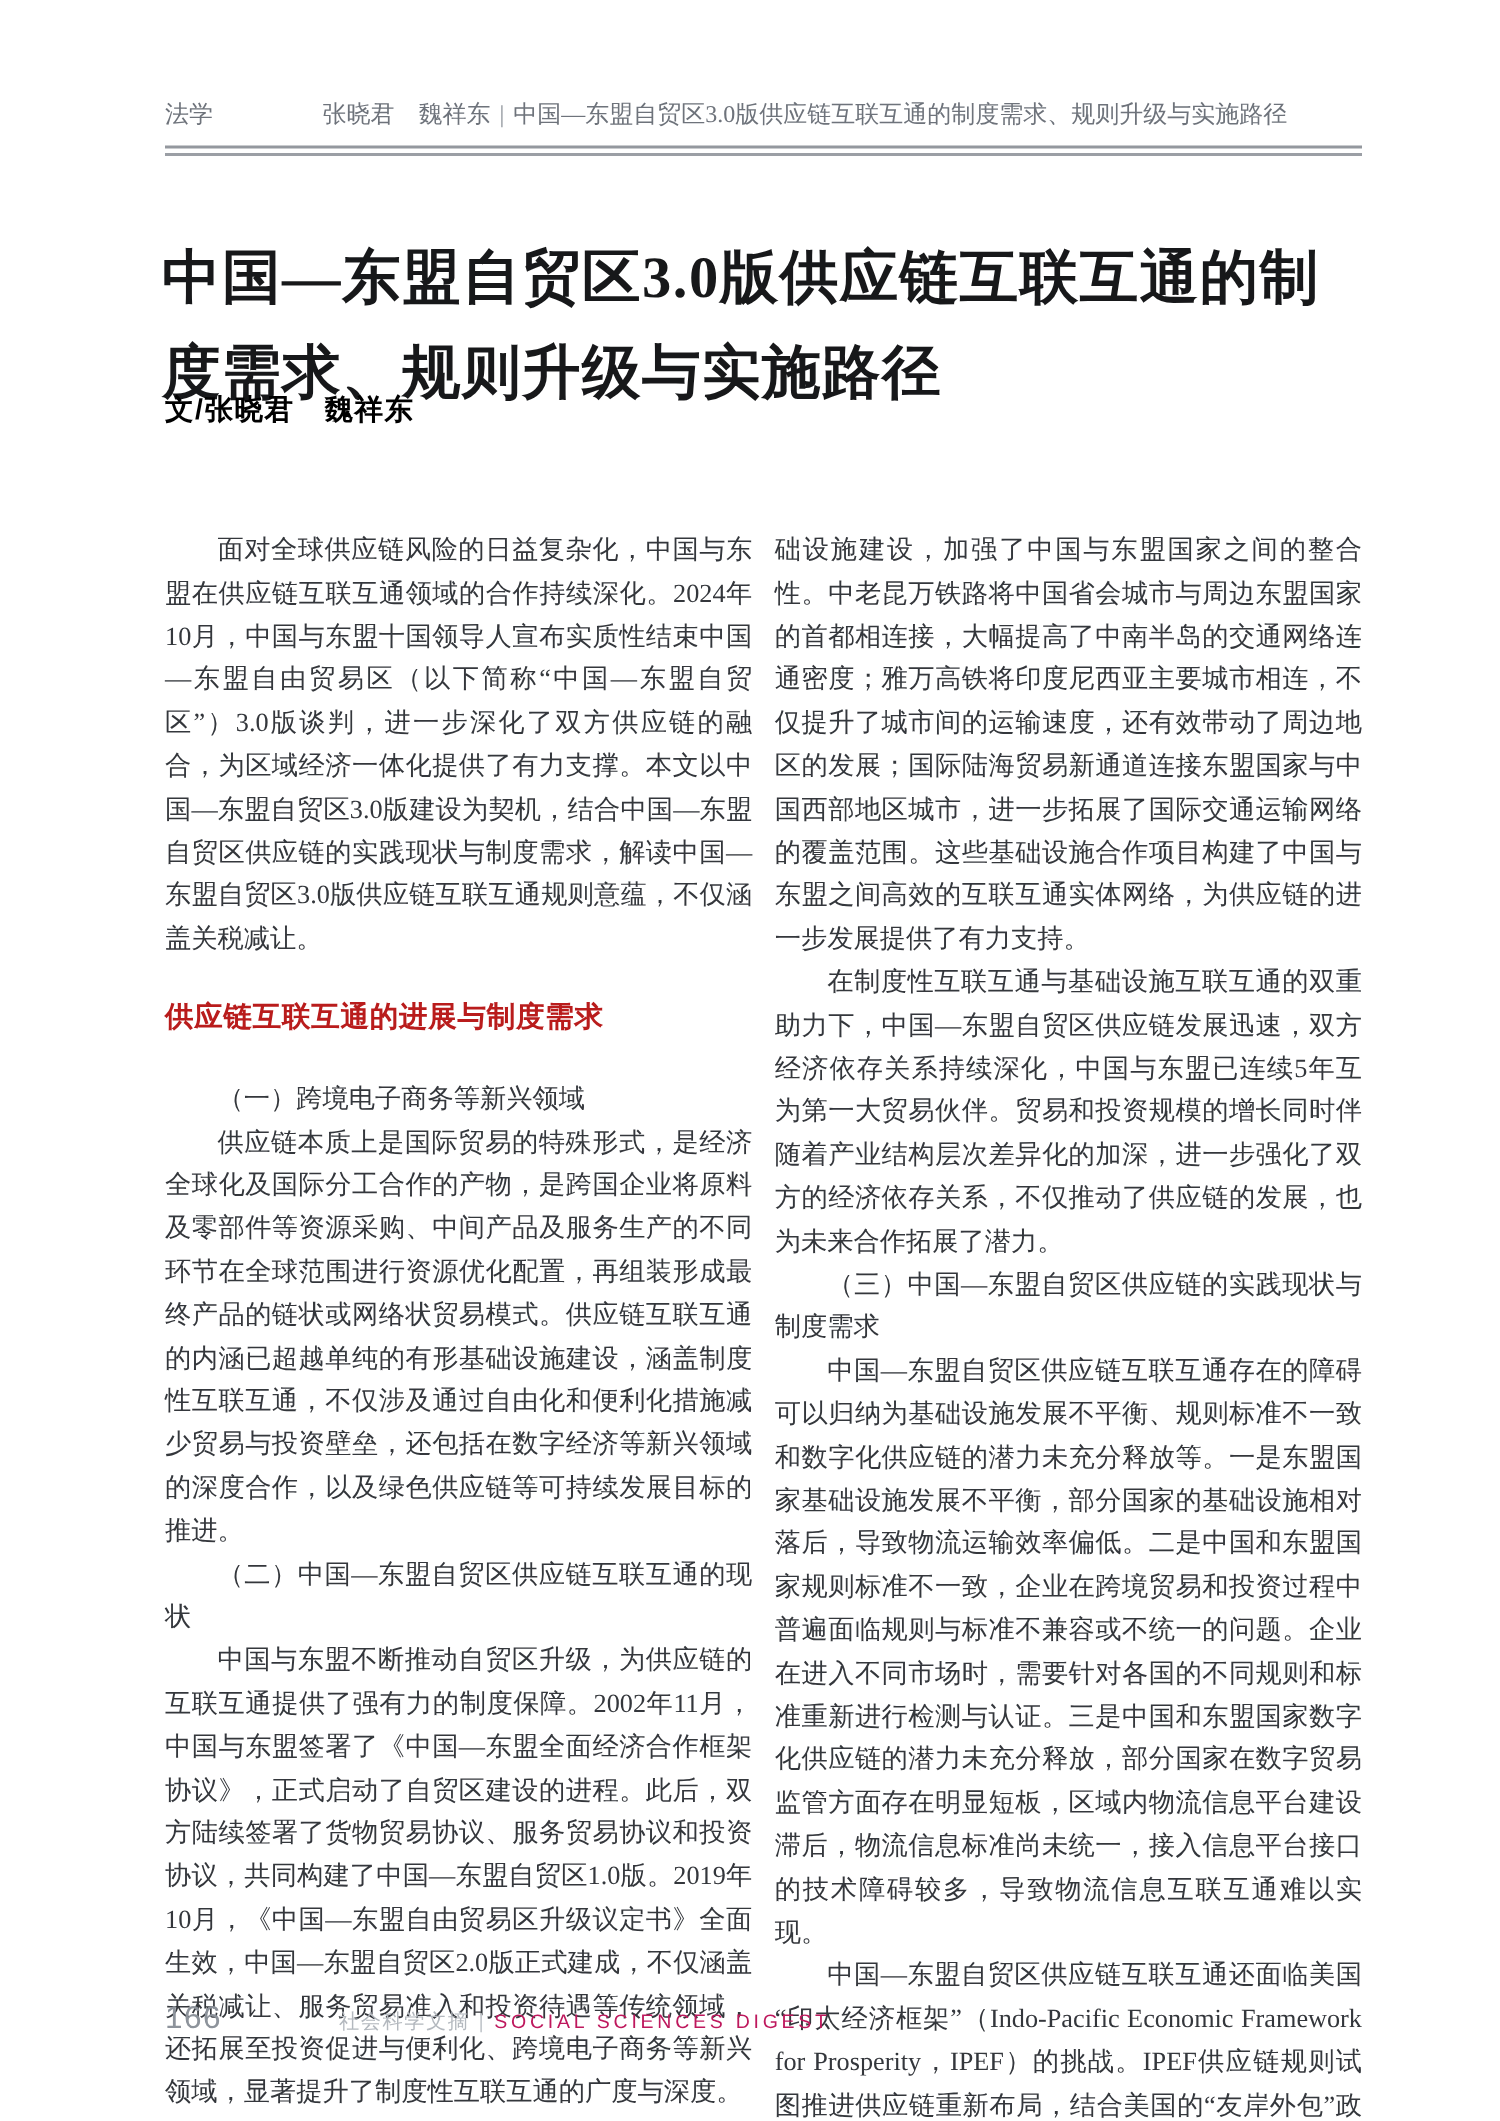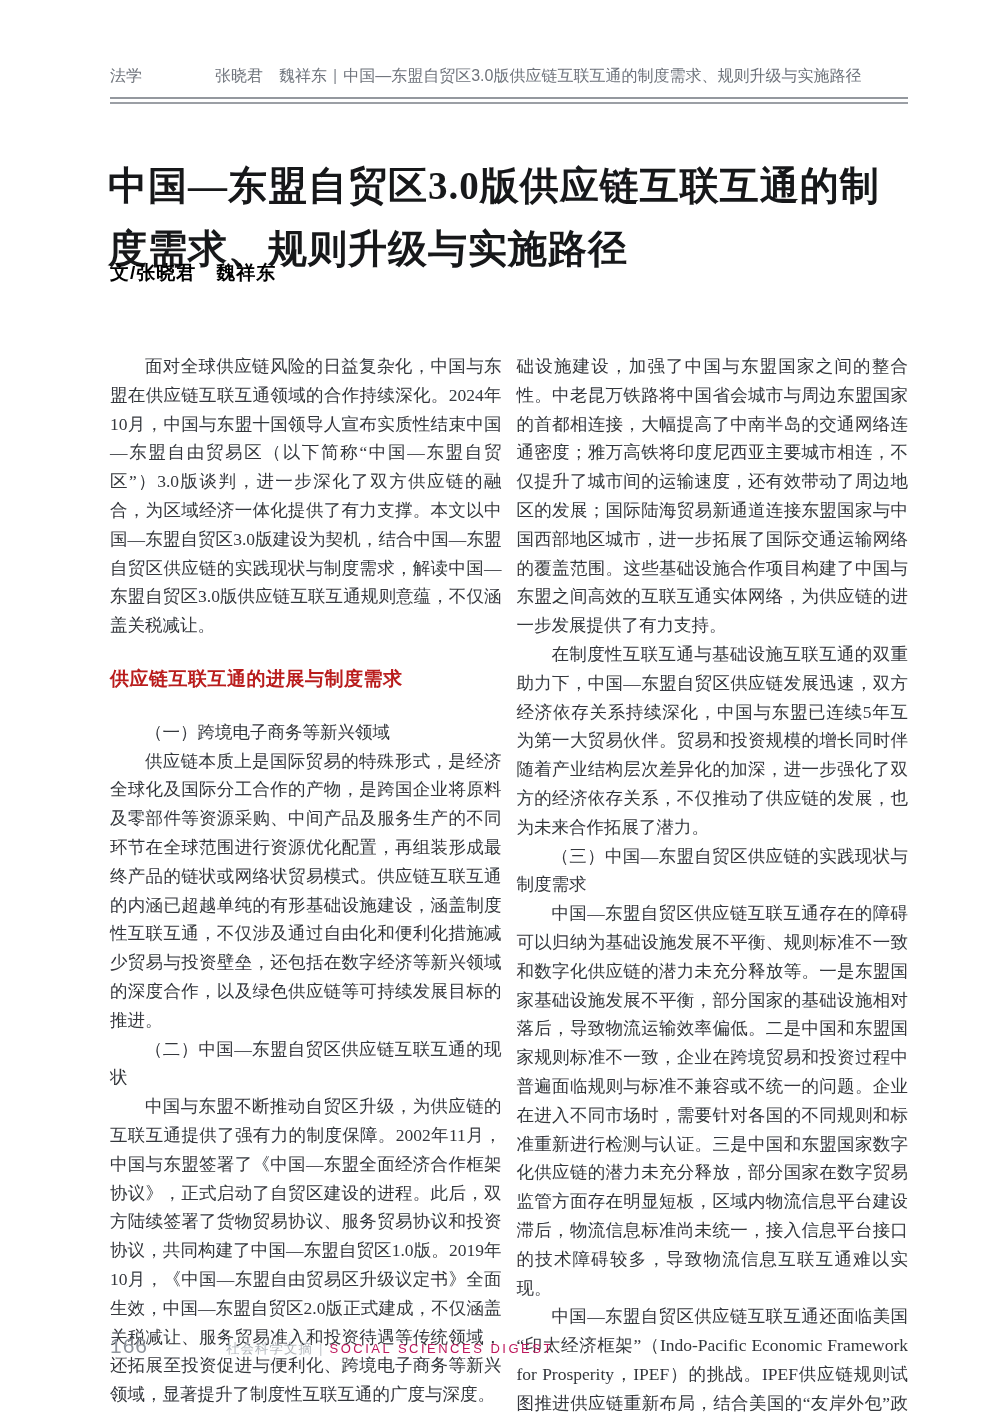--- a/index.html
+++ b/index.html
@@ -8,21 +8,21 @@
     width:1000px;height:1414px;
     margin:0 auto;
     background:#ffffff;
     font-family:"Liberation Serif","DejaVu Serif",serif;
     overflow:hidden;
   }
   
   .running-header{
     position:absolute;left:110px;right:92px;top:66px;
     display:flex;align-items:baseline;
-    font-family:Liberation Sans, sans-serif;
+    font-family:Liberation Serif, serif;
     color:#6e737b;font-size:16px;white-space:nowrap;
   }
   .running-header .field{width:105px;flex:0 0 105px;}
   .running-header .sep{margin:0 6px;color:#8a8f96;}
   .header-rule{
     position:absolute;left:110px;right:92px;top:97px;
     height:3px;border-top:2px solid #94989e;border-bottom:2px solid #9b9fa5;
   }
   
   .article-title{

